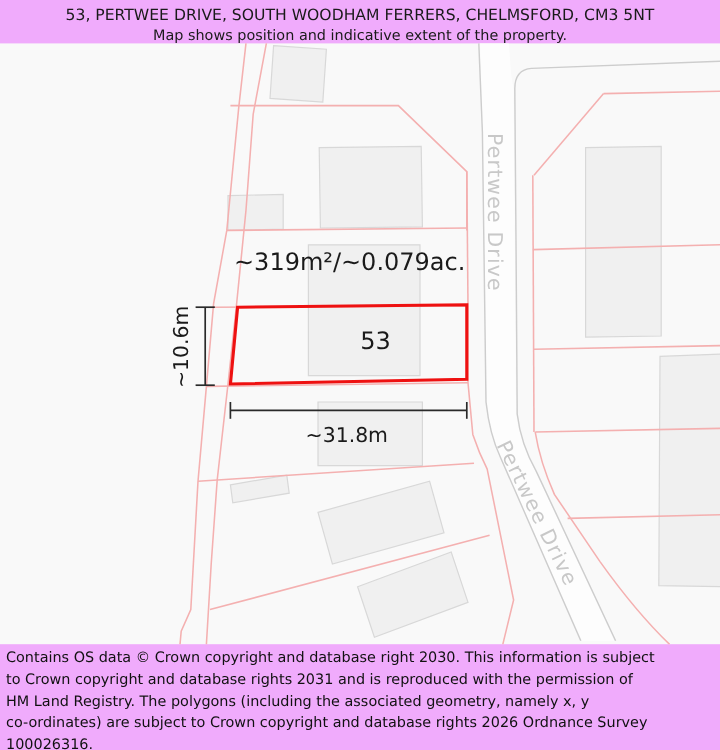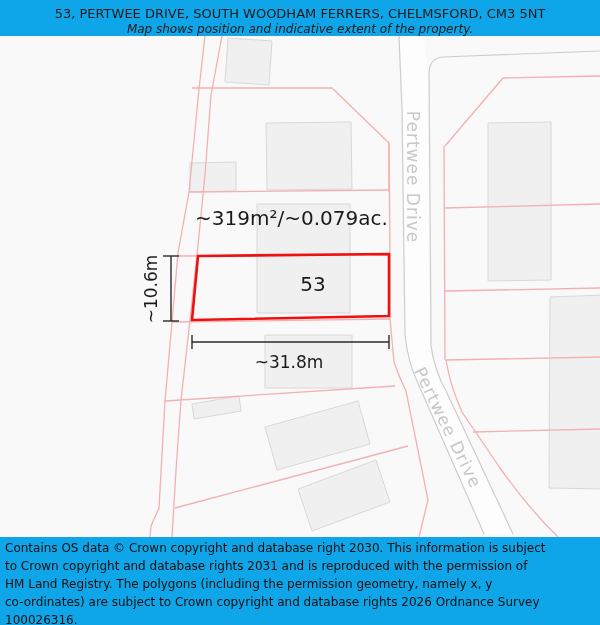--- a/index.html
+++ b/index.html
@@ -1,20 +1,20 @@
 <!DOCTYPE html>
 <html><head>
 <meta charset="utf-8">
 <style>
   html,body{margin:0;padding:0;background:#ffffff;}
-  .page{position:relative;width:600px;height:625px;background:#0ea5e9;overflow:hidden;
+  .page{position:relative;width:600px;height:625px;background:#f0abfc;overflow:hidden;
         font-family:"DejaVu Sans",sans-serif;color:#111;}
   .hdr{position:absolute;top:0;left:0;width:600px;text-align:center;}
   .hdr .t1{margin-top:6px;font-size:13px;line-height:16px;color:#1a1a1a;}
-  .hdr .t2{font-size:12px;line-height:15px;color:#1a1a1a;font-style:italic;}
+  .hdr .t2{font-size:12px;line-height:15px;color:#1a1a1a;}
   .map-wrap{position:absolute;top:36px;left:0;width:600px;height:501px;}
   svg text{font-family:"DejaVu Sans",sans-serif;}
   .blackdim{stroke:#2a2a2a;stroke-width:1.4;fill:none;}
   .building{fill:#f0f0f0;stroke:#d8d8d8;stroke-width:1;}
   .pink{stroke:#f4b0b0;stroke-width:1.3;fill:none;}
   .roadedge{stroke:#cdcdcd;stroke-width:1.2;fill:none;}
   .roadfill{fill:#fdfdfd;stroke:none;}
   .roadlbl{fill:#c8c8c8;font-size:17px;letter-spacing:1px;}
   .maplbl{fill:#1a1a1a;}
   .ftr{position:absolute;top:539px;left:5px;width:592px;font-size:12px;line-height:18px;color:#111;}
@@ -90,18 +90,18 @@
     <text class="maplbl" x="289" y="368" font-size="17" text-anchor="middle">~31.8m</text>
     <text class="maplbl" x="151" y="295" font-size="17" text-anchor="middle" transform="rotate(-90 151 289)">~10.6m</text>
     <text class="roadlbl" x="412" y="182" text-anchor="middle" transform="rotate(90 412 177)">Pertwee Drive</text>
     <text class="roadlbl" x="447" y="433" text-anchor="middle" transform="rotate(64 447 428)">Pertwee Drive</text>
   </svg>
   </div>
 
   <div class="ftr">
     <div>Contains OS data © Crown copyright and database right 2030. This information is subject</div>
     <div>to Crown copyright and database rights 2031 and is reproduced with the permission of</div>
-    <div>HM Land Registry. The polygons (including the permission geometry, namely x, y</div>
+    <div>HM Land Registry. The polygons (including the associated geometry, namely x, y</div>
     <div>co-ordinates) are subject to Crown copyright and database rights 2026 Ordnance Survey</div>
     <div>100026316.</div>
   </div>
 
 </div>
 
 </body></html>

